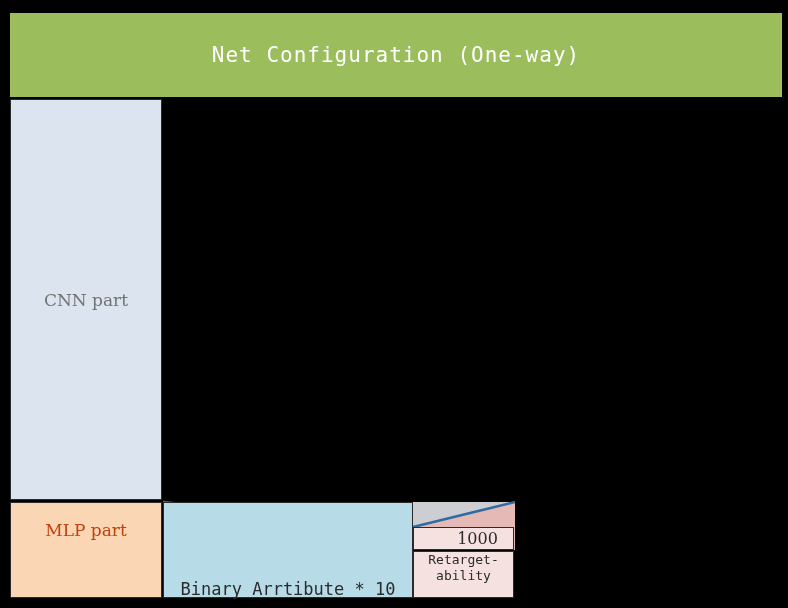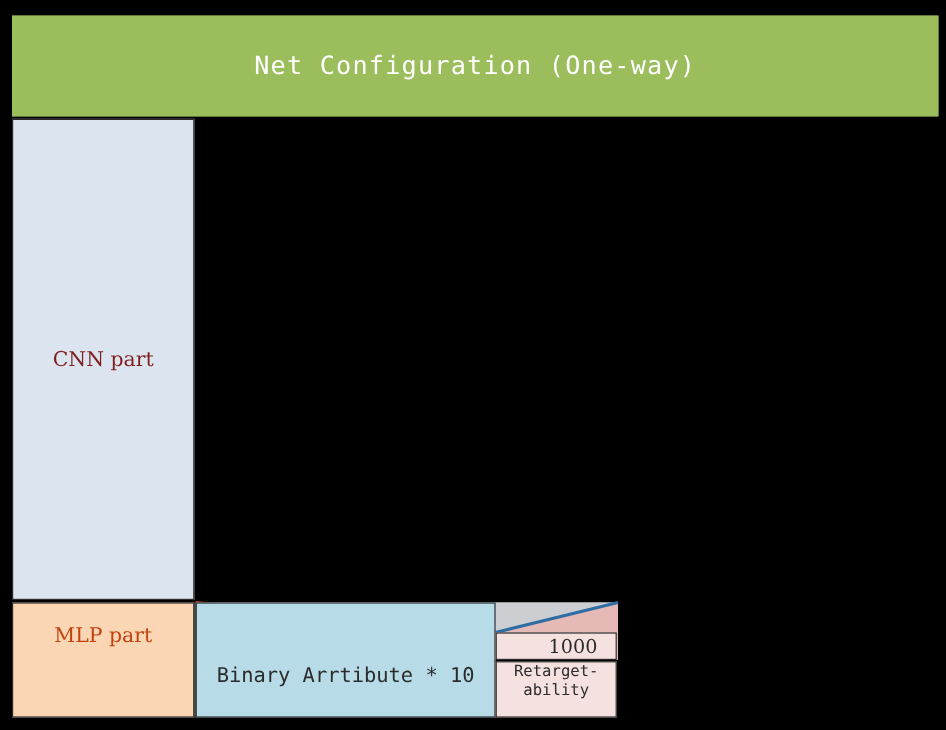--- a/index.html
+++ b/index.html
@@ -51,21 +51,21 @@
     width: 152px;
     height: 401px;
     background: #dce5ef;
     border: 1px solid #2b2b2b;
   }
   #cnn-part-label {
     position: absolute;
     top: 190px;
     left: 0;
     right: 0;
-    color: #7f1d1d;
+    color: #737373;
     font-size: 17px;
     font-family: "DejaVu Serif", "Liberation Serif", serif;
   }
 
   #mlp-part-box {
     left: 10px;
     top: 502px;
     width: 152px;
     height: 96px;
     background: #fad6b4;
@@ -96,21 +96,21 @@
     top: 502px;
     width: 250px;
     height: 96px;
     background: #b8dce7;
     border: 1px solid #2b2b2b;
     align-items: flex-start;
   }
   #binary-attr-label {
     color: #2b2b2b;
     font-size: 17px;
-    margin-top: 50px;
+    margin-top: 76px;
     font-family: "DejaVu Sans Mono", "Liberation Mono", monospace;
   }
 
   
   #count-box {
     left: 413px;
     top: 527px;
     width: 101px;
     height: 23px;
     background: #f6e1e1;

